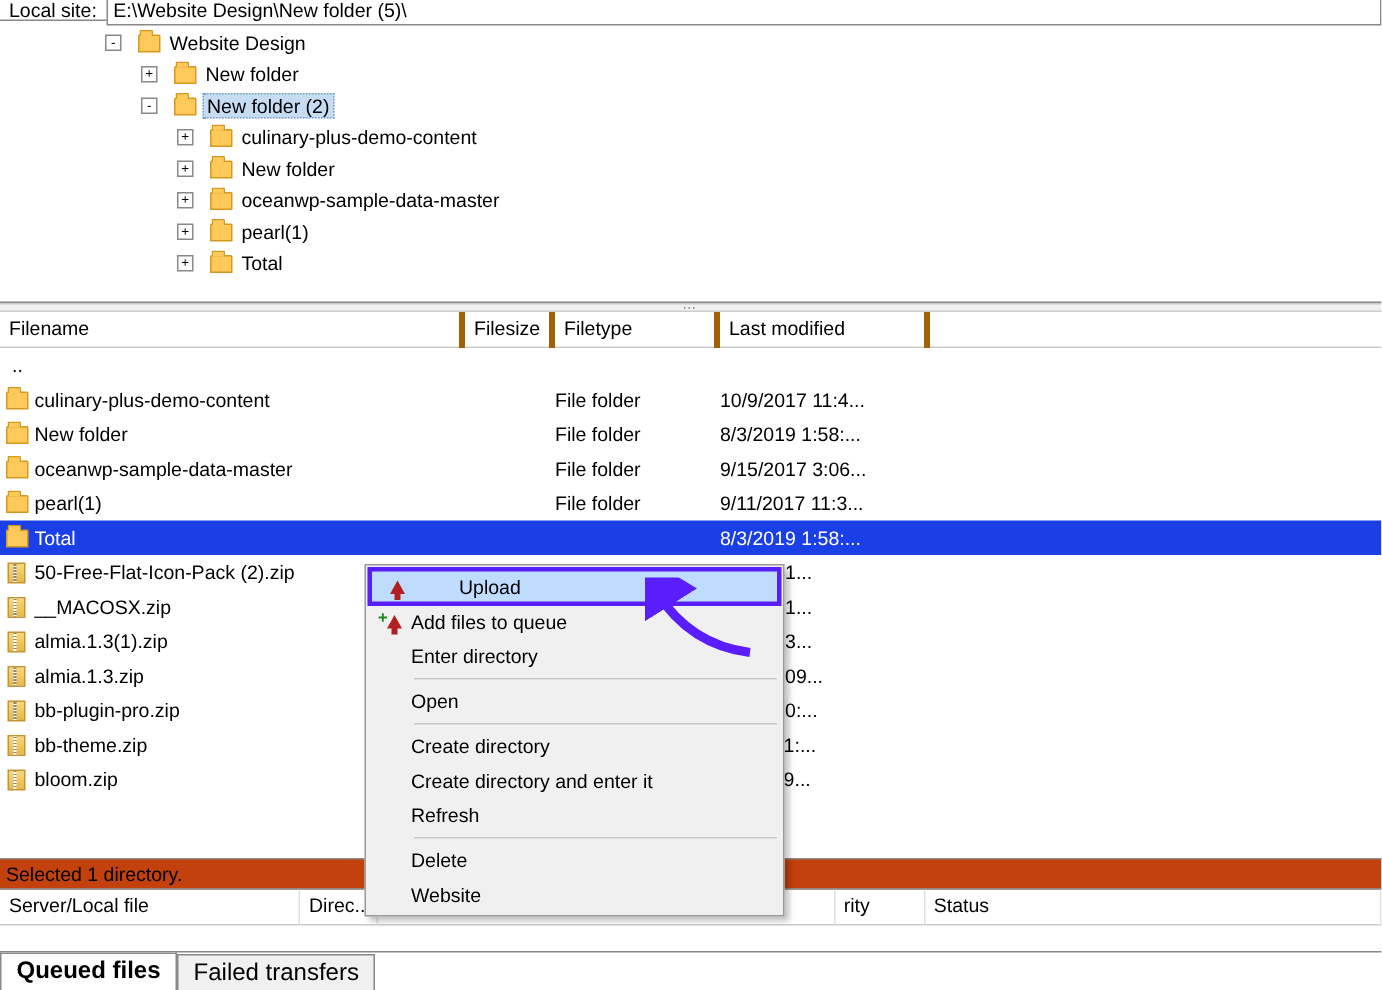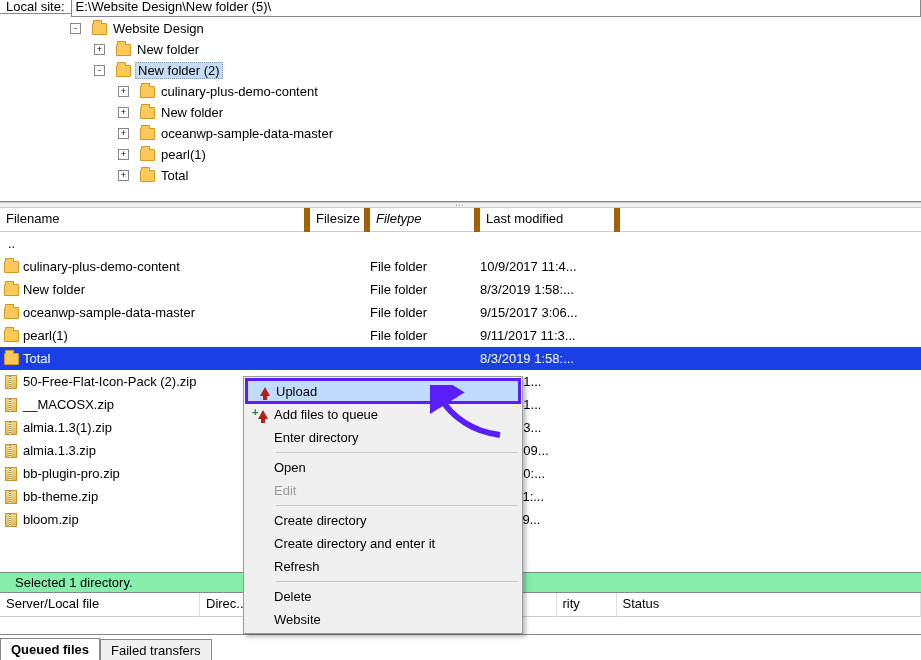--- a/index.html
+++ b/index.html
@@ -95,28 +95,28 @@
 
   .file-list-header {
     display: flex;
     border-bottom: 1px solid #ccc;
     height: 24px;
     align-items: center;
     background: #fff;
   }
   .col-head {
     padding: 3px 6px;
-    border-right: 6px solid #a16207;
+    border-right: 4px solid #a16207;
     text-align: left;
     font-weight: normal;
     height:24px;
   }
   .col-name { width: 310px; }
   .col-size { width: 60px; text-align: right; padding-right:10px;}
-  .col-type { width: 110px; font-style: italic; }
+  .col-type { width: 110px; }
   .col-mod { width: 140px; }
 
   .file-list { overflow: hidden; height: 340px; }
   .file-row {
     display: flex;
     align-items: center;
     height: 23px;
     padding-left: 4px;
   }
   .file-row.selected {
@@ -142,22 +142,22 @@
     width:2px;
     background: repeating-linear-gradient(#888 0, #888 1px, #fff 1px, #fff 2px);
   }
   .parent-dots { margin-left:4px; }
 
   .status-line {
     border-top: 1px solid #888;
     border-bottom: 1px solid #888;
     height: 21px;
     line-height: 19px;
-    padding-left: 15px;
-    background: #86efac;
+    padding-left: 4px;
+    background: #c2410c;
   }
 
   .transfer-header {
     display:flex;
     height: 24px;
     align-items:center;
     border-bottom:1px solid #ccc;
   }
   .transfer-header .th {
     padding: 3px 6px;
@@ -179,21 +179,21 @@
     bottom: 0;
     left: 0;
     right: 0;
   }
   .tab {
     border:1px solid #888;
     border-bottom:none;
     padding: 3px 10px;
     margin-right:0px;
     background:#f0f0f0;
-    font-size:13px;
+    font-size:16px;
     position:relative;
     top:1px;
   }
   .tab.active {
     background:#fff;
     font-weight:bold;
     border-bottom:1px solid #fff;
     z-index:2;
   }
 
@@ -214,20 +214,21 @@
     align-items: center;
     height: 23px;
     padding-left: 6px;
   }
   .menu-item .mi-icon { width: 22px; display:inline-flex; justify-content:center; }
   .menu-item.highlight {
     background: #bfdcff;
     border: 3px solid #5a1dfb;
     margin: -1px;
     height: 26px;
+    gap: 30px;
   }
   .menu-item.disabled { color: #9a9a9a; }
   .menu-sep {
     height: 1px;
     background: #c8c8c8;
     margin: 3px 2px 3px 30px;
   }
 
   .up-arrow {
     display:inline-block; width:0;height:0;
@@ -477,24 +478,20 @@
     <span>Add files to queue</span>
   </div>
   <div class="menu-item">
     <span class="mi-icon"></span>
     <span>Enter directory</span>
   </div>
   <div class="menu-sep"></div>
   <div class="menu-item">
     <span class="mi-icon"></span>
     <span>Open</span>
-  </div>
-  <div class="menu-item disabled">
-    <span class="mi-icon"></span>
-    <span>Edit</span>
   </div>
   <div class="menu-sep"></div>
   <div class="menu-item">
     <span class="mi-icon"></span>
     <span>Create directory</span>
   </div>
   <div class="menu-item">
     <span class="mi-icon"></span>
     <span>Create directory and enter it</span>
   </div>

